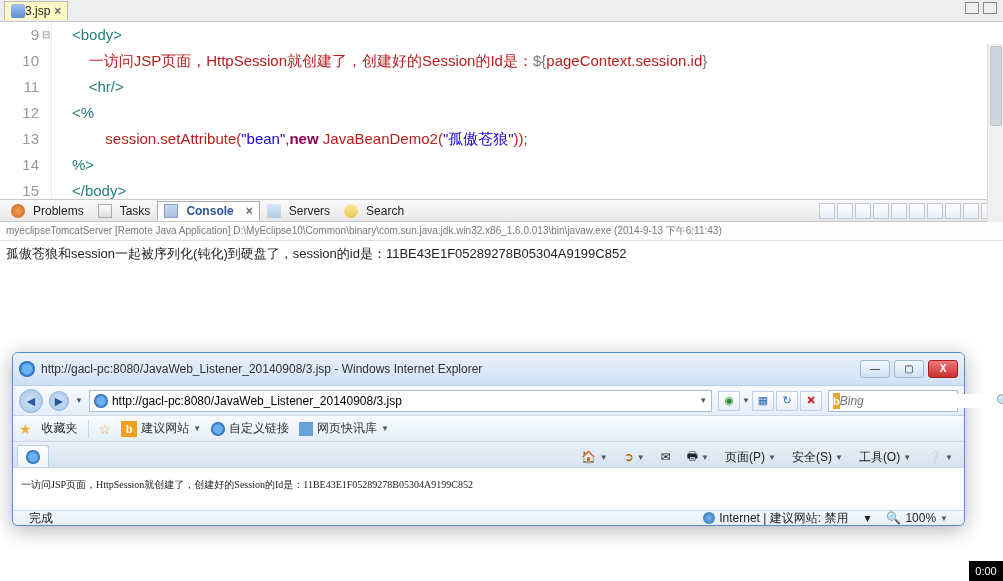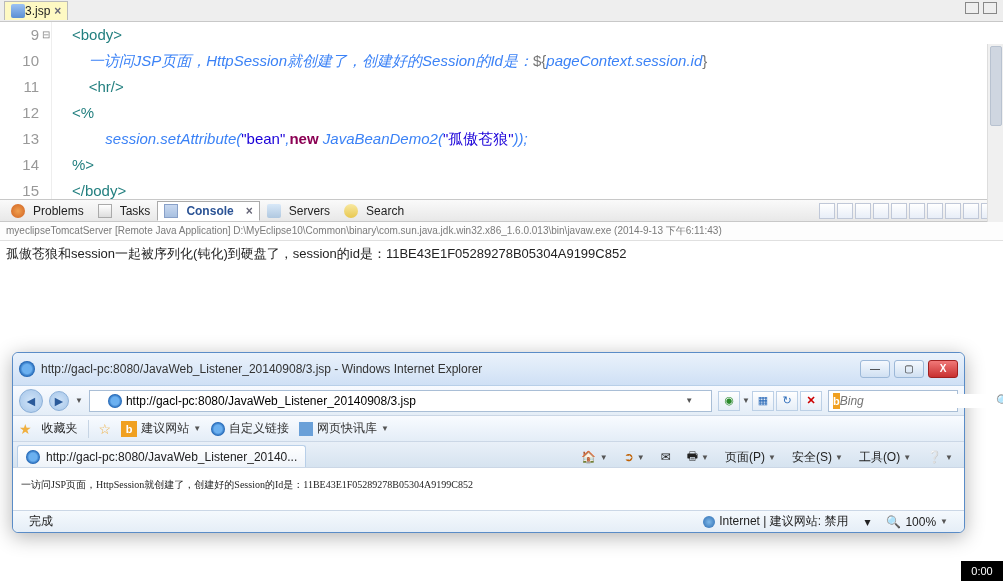--- a/index.html
+++ b/index.html
@@ -11,21 +11,21 @@
 .editor-tab .icon { display: inline-block; width: 14px; height: 14px; }
 .editor-tab-close { color: #667; font-weight: bold; margin-left: 4px; }
 .editor-body { display: flex; height: 178px; font-family: Consolas, monospace; font-size: 15px; border-bottom: 1px solid #c8c8c8; position: relative; }
 .gutter { width: 52px; text-align: right; color: #999; padding-right: 12px; background: #fff; border-right: 1px solid #eee; line-height: 26px; }
 .gutter .ln { height: 26px; }
 .code { flex: 1; padding-left: 20px; line-height: 26px; white-space: pre; overflow: hidden; }
 .code .row { height: 26px; }
 .kw { color: #8b0053; font-weight: bold; }
 .tag { color: #227f7f; }
 .str { color: #1a00d9; }
-.plain { color: #3b82f6; font-style: italic; }
+.plain { color: #b91c1c; }
 .el { color: #777; }
 .minmax-icons { position: absolute; right: 6px; top: 2px; display: flex; gap: 4px; }
 .minmax-icons span { border: 1px solid #888; width: 14px; height: 12px; display: inline-block; }
 
 
 .panel-tabs { display: flex; align-items: center; height: 22px; border-bottom: 1px solid #c8c8c8; background: linear-gradient(#fafafa,#e8e8e8); font-size: 12px; padding-left: 4px; }
 .panel-tab { display: inline-flex; align-items: center; gap: 8px; padding: 2px 6px; border: 1px solid transparent; }
 .panel-tab.active { background: #fff; border: 1px solid #aaa; border-bottom: 1px solid #fff; font-weight: bold; color: #2b5395; }
 .panel-tab .icon { width: 14px; height: 14px; display: inline-block; }
 .panel-toolbar { margin-left: auto; display: flex; gap: 2px; padding-right: 6px; }
@@ -37,48 +37,48 @@
 .ie-window { position: absolute; left: 12px; top: 352px; width: 953px; border: 1px solid #5a8cc7; border-radius: 6px; box-shadow: 0 4px 20px rgba(0,0,0,0.3); background: #fff; }
 .ie-titlebar { height: 28px; background: linear-gradient(#eaf2fb,#cfe0f5); display: flex; align-items: center; padding: 16px 6px; border-bottom: 1px solid #b8cfe8; border-radius: 6px 6px 0 0; }
 .ie-titlebar .icon { width: 16px; height: 16px; margin-right: 6px; }
 .ie-title-text { flex: 1; color: #333; font-size: 12px; }
 .win-btns { display: flex; gap: 4px; }
 .win-btn { width: 30px; height: 18px; border-radius: 3px; background: linear-gradient(#f5f9fe,#d0e0f2); border: 1px solid #9cb8d8; text-align: center; font-size: 10px; line-height: 16px; }
 .win-btn.close { background: linear-gradient(#f07878,#c83030); color: #fff; border-color: #a02020; font-weight: bold; }
 
 .ie-nav { height: 30px; background: linear-gradient(#f8fbff,#e4edf7); display: flex; align-items: center; padding: 0 6px; gap: 6px; border-bottom: 1px solid #cbd7e6; }
 .nav-arrow { width: 24px; height: 24px; border-radius: 12px; background: radial-gradient(#cfe3f8,#a5c5e8); border: 1px solid #8cb0d8; display: inline-flex; align-items: center; justify-content: center; color: #2a5a9a; font-size: 14px; }
-.addr-bar { flex: 1; height: 22px; border: 1px solid #a9bed6; background: #fff; display: flex; align-items: center; padding: 0 18px; }
+.addr-bar { flex: 1; height: 22px; border: 1px solid #a9bed6; background: #fff; display: flex; align-items: center; padding: 0 4px; }
 .addr-bar input { border: none; outline: none; flex: 1; font-size: 12px; }
 .ie-right-btns { display: flex; gap: 2px; align-items: center; }
 .ie-btn { width: 22px; height: 20px; border: 1px solid #bcd0e6; background: linear-gradient(#fff,#e6eef7); display: inline-flex; align-items: center; justify-content: center; font-size: 11px; }
 .ie-btn.stop { color: #c00; font-weight: bold; }
 .search-box { width: 130px; height: 22px; border: 1px solid #a9bed6; background: #fff; display: flex; align-items: center; padding: 0 4px; }
 .search-box input { border: none; outline: none; flex: 1; font-style: italic; color: #888; font-size: 12px; }
 
 .fav-bar { height: 26px; background: linear-gradient(#f8fbff,#e4edf7); display: flex; align-items: center; padding: 0 6px; gap: 10px; border-bottom: 1px solid #cbd7e6; font-size: 12px; }
 .fav-bar .star { color: #f0b040; font-size: 14px; }
 .fav-bar .sep { width: 1px; height: 18px; background: #c6d4e4; }
 .fav-item { display: inline-flex; align-items: center; gap: 4px; color: #333; }
 
 .ie-tabs { height: 26px; background: linear-gradient(#e9f0f8,#d6e3f0); display: flex; align-items: flex-end; padding: 0 4px; border-bottom: 1px solid #cbd7e6; }
 .ie-tab { height: 22px; padding: 2px 8px; background: linear-gradient(#fff,#eef3f9); border: 1px solid #b8cfe8; border-bottom: none; display: inline-flex; align-items: center; gap: 6px; border-radius: 3px 3px 0 0; max-width: 330px; }
 .ie-tab-text { overflow: hidden; text-overflow: ellipsis; white-space: nowrap; }
 .ie-tab-toolbar { margin-left: auto; display: flex; gap: 2px; align-items: center; }
 .ie-tab-toolbar .btn { height: 20px; padding: 0 6px; border: 1px solid transparent; display: inline-flex; align-items: center; gap: 3px; font-size: 12px; }
 .dd { font-size: 8px; color: #555; }
 
 .ie-content { padding: 10px 8px; font-family: "SimSun", serif; font-size: 10px; min-height: 42px; }
-.ie-status { height: 22px; border-top: 1px solid #cbd7e6; background: linear-gradient(#f5f9fd,#e5eef7); display: flex; align-items: center; padding: 0 8px; font-size: 12px; border-radius: 0 0 6px 6px; justify-content: space-between; }
+.ie-status { height: 15px; border-top: 1px solid #cbd7e6; background: linear-gradient(#f5f9fd,#e5eef7); display: flex; align-items: center; padding: 0 8px; font-size: 12px; border-radius: 0 0 6px 6px; justify-content: space-between; }
 .ie-status .pane { display: inline-flex; align-items: center; gap: 4px; padding: 0 8px; }
 .ie-status .spacer { flex: 1; }
 .globe { width: 12px; height: 12px; border-radius: 50%; background: radial-gradient(#7fb8e8,#2a6ab0); display: inline-block; }
 
 
-.clock { position: absolute; right: 0; bottom: 0; width: 42px; height: 20px; background: #000; color: #fff; font-size: 11px; display: flex; align-items: center; justify-content: center; }
+.clock { position: absolute; right: 0; bottom: 0; width: 34px; height: 20px; background: #000; color: #fff; font-size: 11px; display: flex; align-items: center; justify-content: center; }
 
 
 .right-sb { position: absolute; right: 0; top: 22px; width: 16px; height: 178px; background: #f0f0f0; border-left: 1px solid #ddd; }
 .right-sb .thumb { width: 12px; margin: 2px auto; height: 80px; background: #cfd6e0; border: 1px solid #b8c2d0; border-radius: 2px; }
 
 
 .ico-jsp { background: linear-gradient(#9cc2f2,#5a8fd4); border-radius: 2px; }
 .ico-prob { background: radial-gradient(#f0a050,#d06020); border-radius: 50%; }
 .ico-task { background: linear-gradient(#fff,#ddd); border: 1px solid #aaa; }
 .ico-console { background: linear-gradient(#c8d8f0,#a8c0e0); border: 1px solid #88a0c8; }
@@ -208,21 +208,20 @@
     <span class="fav-item">
         <span style="width:14px;height:14px;background:#6aa0d8;display:inline-block"></span>
         <span>网页快讯库</span> 
         <span class="dd">▼</span>
       </span>
   </div>
 
   <div class="ie-tabs">
     <div class="ie-tab">
       <span class="icon ico-ie" style="width:14px;height:14px"></span>
-      <span class="ie-tab-text">http://gacl-pc:8080/JavaWeb_Listener_20140...</span>
     </div>
     <div class="ie-tab-toolbar">
       <span class="btn">🏠<span class="dd">▼</span></span>
       <span class="btn" style="color:#c06000">➲<span class="dd">▼</span></span>
       <span class="btn">✉</span>
       <span class="btn">🖶<span class="dd">▼</span></span>
       <span class="btn">
           <span>页面(P)</span>
           <span class="dd">▼</span>
         </span>

